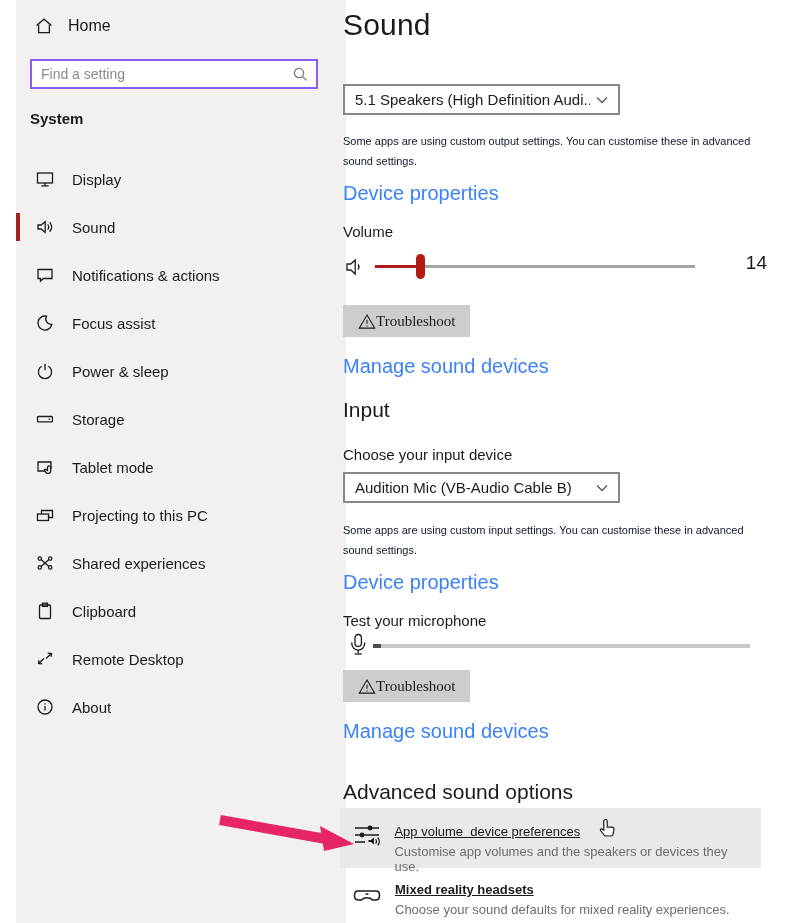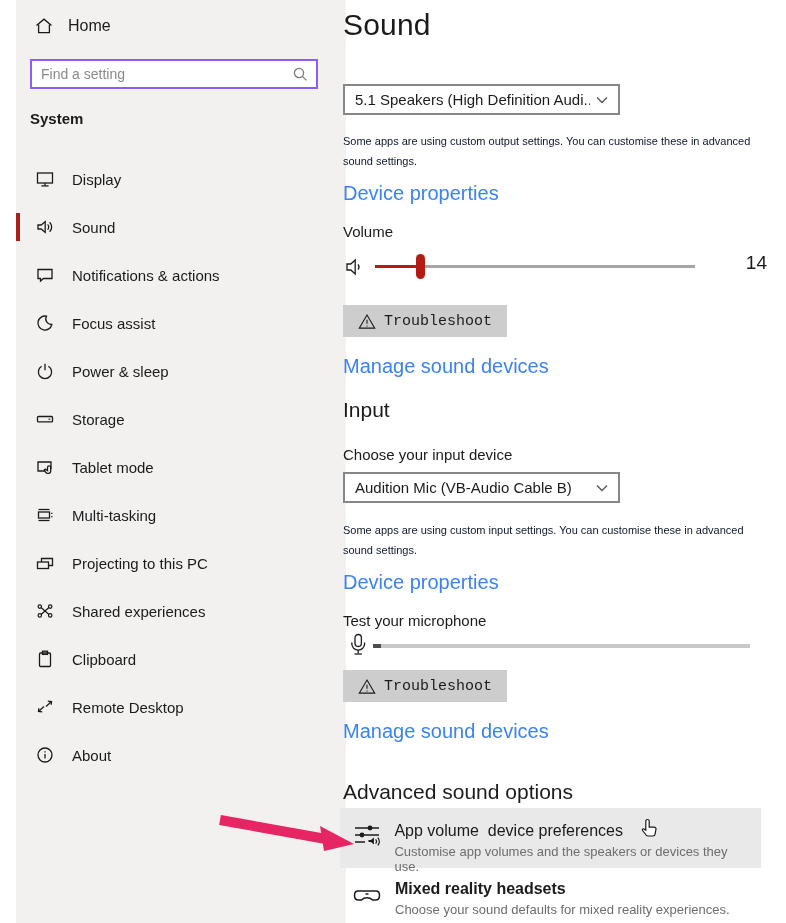--- a/index.html
+++ b/index.html
@@ -63,34 +63,34 @@
   }
   .slider-fill { position:absolute; left:0; top:0; height:3px; background:#b11c15; }
   .slider-thumb {
     position:absolute; top:-11px; width:9px; height:25px; border-radius:5px; background:#b11c15;
     transform:translateX(-4px); cursor:pointer;
   }
   .slider-value { position:absolute; left:384px; top:2px; width:40px; text-align:right; font-size:19px; }
 
   .ts-btn {
     position:absolute; left:0; height:32px; background:#cdcdcd; border:none;
-    display:inline-flex; align-items:center; gap:8px; padding:0 15px;
-    font-family:Liberation Mono, monospace; font-size:15px; color:#1b1b1b; cursor:pointer;
+    display:inline-flex; align-items:center; gap:0; padding:0 15px;
+    font-family:Liberation Serif, serif; font-size:15px; color:#1b1b1b; cursor:pointer;
   }
   .mic-row { position:absolute; left:0; top:630px; width:420px; height:32px; }
   .mic-row .micico { position:absolute; left:3px; top:2px; }
   .mic-bar { position:absolute; left:30px; top:14px; width:377px; height:4px; background:#c9c9c9; }
   .mic-level { position:absolute; left:0; top:0; height:4px; background:#4d4d4d; }
 
   .adv-row {
     position:absolute; left:-3px; width:421px; display:flex; gap:13px; padding:10px 12px; cursor:pointer;
   }
   .adv-row.highlight { background:#e9e9e9; }
   .adv-ico { width:30px; display:flex; align-items:flex-start; justify-content:center; padding-top:3px; }
-  .adv-title { font-size:16px; white-space:pre-wrap; display:inline; }
+  .adv-title { font-size:13px; white-space:pre-wrap; display:inline;text-decoration:underline; }
   .adv-sub { font-size:13px; color:#6d6d6d; margin-top:4px; }
   .cursor-ico { display:inline-block; vertical-align:-4px; margin-left:14px; }
 
   
   #annot-arrow { position:absolute; left:214px; top:808px; pointer-events:none; }
 
   svg { display:block; }
 </style>
 </head>
 <body>
@@ -193,33 +193,20 @@
 
         <span class="nicon">
           <svg width="20" height="20" viewBox="0 0 20 20" fill="none" stroke="#1b1b1b" stroke-width="1.3">
             <path d="M16 12 V5 H3 V14 H10"></path>
               <path d="M12.5 10.5 a1.6 1.6 0 0 1 3.2 0 v3.4 a2.4 2.4 0 0 1 -2.4 2.4 h-.8 a2.4 2.4 0 0 1 -2.2 -1.5 l-.9 -2.2 1.1 -.4 2 1.3 Z"></path>
           </svg>
         </span>
         <span>Tablet mode</span>
       </div>
 
-      <div class="nav-item">
-
-        <span class="nicon">
-          <svg width="20" height="20" viewBox="0 0 20 20" fill="none" stroke="#1b1b1b" stroke-width="1.3">
-            <line x1="3.5" y1="4.5" x2="14.5" y2="4.5"></line>
-              <rect x="3.5" y="7" width="11" height="6"></rect>
-              <line x1="3.5" y1="15.5" x2="14.5" y2="15.5"></line>
-            <line x1="16.8" y1="7.8" x2="16.8" y2="9"></line>
-              <line x1="16.8" y1="11" x2="16.8" y2="12.2"></line>
-          </svg>
-        </span>
-        <span>Multi-tasking</span>
-      </div>
 
       <div class="nav-item">
 
         <span class="nicon">
           <svg width="20" height="20" viewBox="0 0 20 20" fill="none" stroke="#1b1b1b" stroke-width="1.3">
             <path d="M6.5 9 V5.5 H17.5 V12.5 H14"></path>
               <rect x="2.5" y="9" width="11" height="6.5"></rect>
           </svg>
         </span>
         <span>Projecting to this PC</span>

